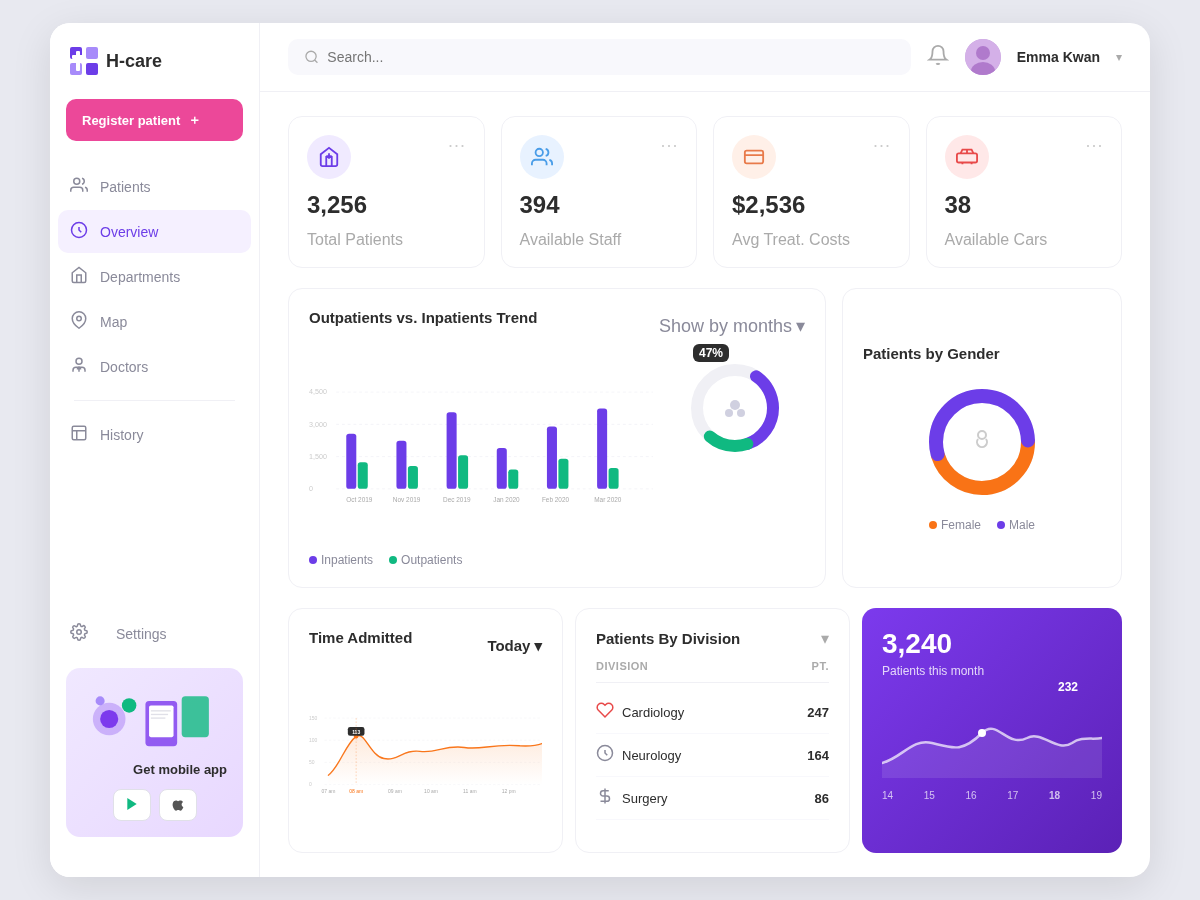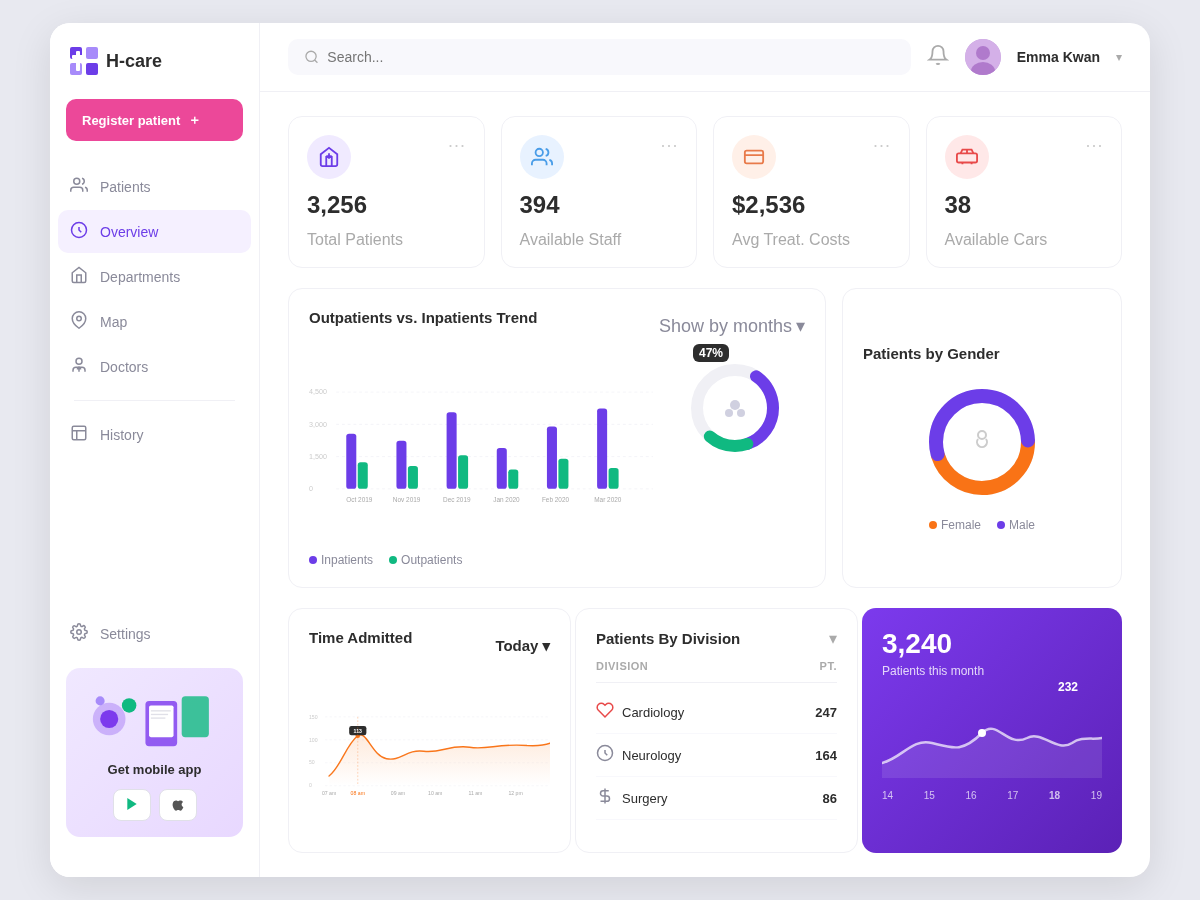--- a/index.html
+++ b/index.html
@@ -75,31 +75,31 @@
       font-size: 14px;
       font-weight: 500;
       margin-bottom: 2px;
     }
     .nav-item.active { background: #f5f0ff; color: #6c3de8; }
     .nav-divider { height: 1px; background: #f0f0f5; margin: 12px 16px; }
     .nav-settings {
       padding: 8px 20px;
       display: flex;
       align-items: center;
-      gap: 12px;
+      gap: 28px;
       color: #8a8a9a;
       font-size: 14px;
       cursor: pointer;
     }
     .mobile-app-card {
       margin: 16px;
       background: linear-gradient(135deg, #f0e8ff, #e8d8ff);
       border-radius: 14px;
       padding: 16px;
-      text-align: center;
+      text-align: right;
     }
     .mobile-app-illustration {
       width: 100%;
       height: 70px;
       margin-bottom: 8px;
       position: relative;
       overflow: hidden;
     }
     .mobile-app-text {
       font-size: 13px;
@@ -335,21 +335,21 @@
       color: #ccc;
     }
     .gender-legend {
       display: flex;
       gap: 16px;
     }
     
     .bottom-row {
       display: grid;
       grid-template-columns: 1fr 1fr 260px;
-      gap: 4px;
+      gap: 12px;
     }
     
     .line-chart-svg {
       width: 100%;
       height: 150px;
     }
     
     .division-table { width: 100%; }
     .division-header {
       display: flex;

